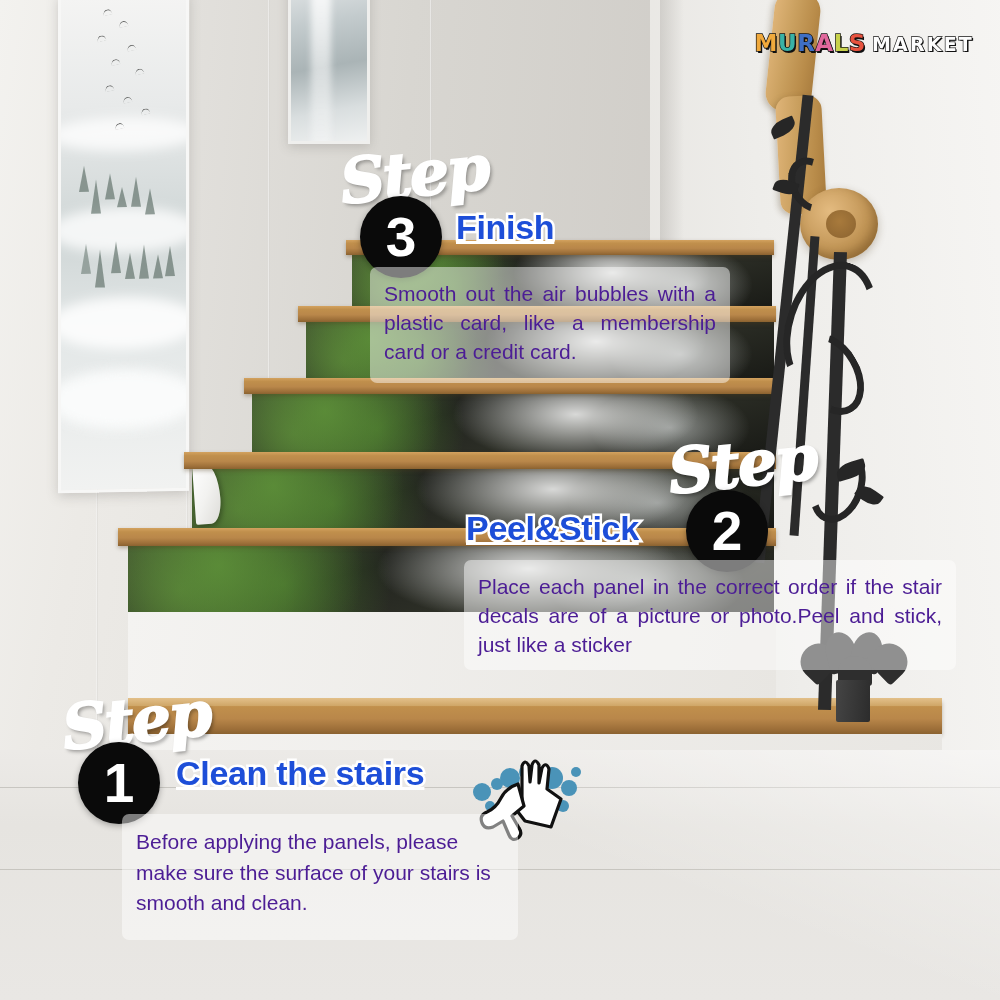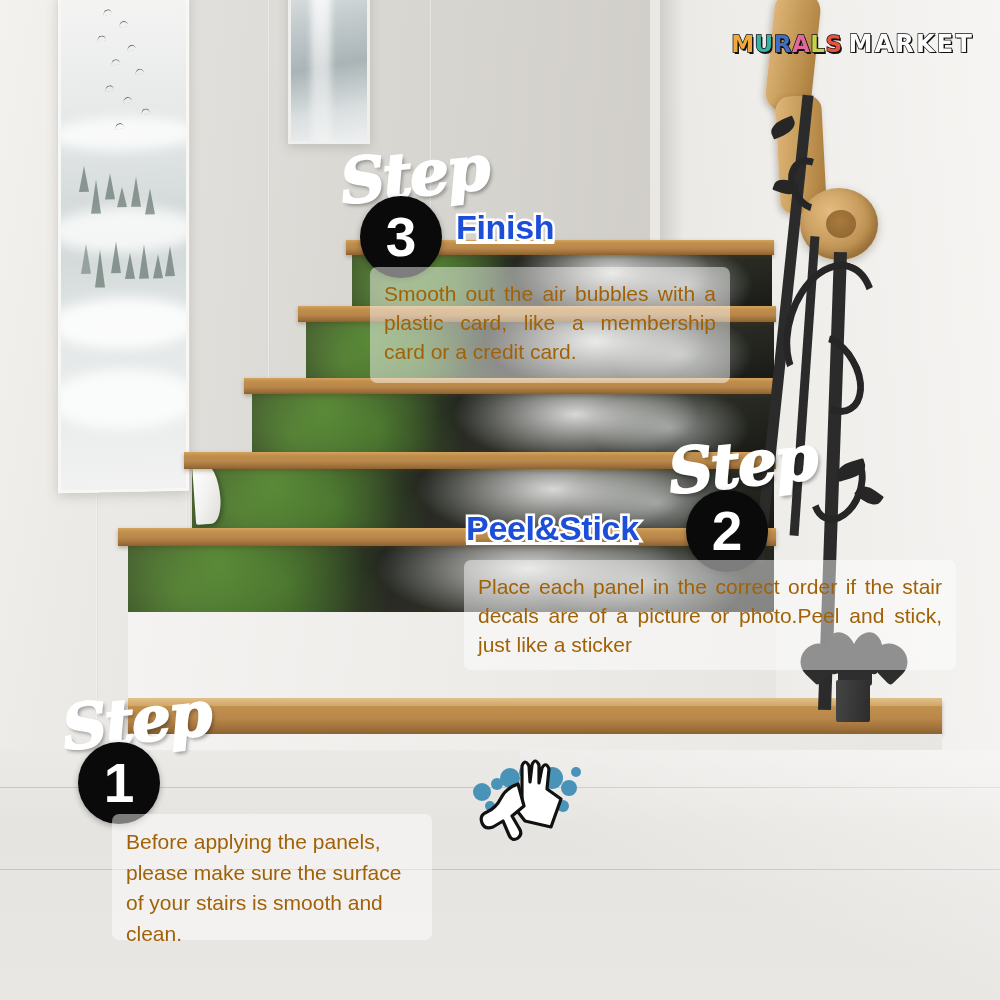--- a/index.html
+++ b/index.html
@@ -88,40 +88,40 @@
 
   
   .title{position:absolute;left:24px;top:23px;font-size:47px;font-weight:bold;color:#0b0b0b;
     letter-spacing:-.6px;text-shadow:2px 2px 2px rgba(255,255,255,.55);white-space:nowrap;}
 
   .logo{position:absolute;right:26px;top:30px;display:flex;align-items:baseline;gap:6px;}
   .logo-murals{display:flex;font-size:23px;font-weight:bold;font-family:"DejaVu Sans",sans-serif;
     letter-spacing:.5px;}
   .logo-murals span{ -webkit-text-stroke:1.4px #111; paint-order:stroke fill;
     text-shadow:1.5px 1.5px 0 #111;}
-  .logo-market{font-size:24px;font-weight:bold;color:#fdfdfd;letter-spacing:2.2px;
+  .logo-market{font-size:19px;font-weight:bold;color:#fdfdfd;letter-spacing:2.2px;
     font-family:"DejaVu Sans",sans-serif;-webkit-text-stroke:1.3px #111;paint-order:stroke fill;
     text-shadow:1.4px 1.4px 0 #111;}
 
   .step-word{position:absolute;font-family:"DejaVu Serif",serif;font-style:italic;font-weight:bold;
     font-size:62px;color:#fff;letter-spacing:-2px;
     text-shadow:2px 3px 4px rgba(0,0,0,.35), 0 0 2px rgba(0,0,0,.18);
     transform:rotate(-6deg);-webkit-text-stroke:2px #fff;}
 
   .step-circle{position:absolute;width:82px;height:82px;border-radius:50%;background:#0a0a0a;
     display:flex;align-items:center;justify-content:center;
     color:#fff;font-size:55px;font-weight:bold;line-height:1;
     box-shadow:0 2px 6px rgba(0,0,0,.3);}
 
   .step-head{position:absolute;font-size:34px;font-weight:bold;color:#1d4ed8;white-space:nowrap;
     -webkit-text-stroke:5px #fff;paint-order:stroke fill;letter-spacing:-.3px;text-decoration:underline;}
 
   .step-box{position:absolute;background:rgba(255,255,255,.47);border-radius:7px;
     padding:13px 14px 14px 14px;box-sizing:border-box;
-    font-size:21px;line-height:1.38;color:#a16207;}
+    font-size:21px;line-height:1.38;color:#4c1d95;}
   .just{text-align:justify;text-align-last:left;}
 
   
   .clean-icon{position:absolute;left:466px;top:748px;width:126px;height:98px;}
 </style>
 </head>
 <body>
 
 <div id="stage">
 
@@ -245,20 +245,21 @@
   <div class="step-head" style="left:456px;top:208px;">Finish</div>
   <div class="step-box just" style="left:370px;top:267px;width:360px;height:116px;">Smooth out the air bubbles with a plastic card, like a membership card or a credit card.</div>
 
   <div class="step-word" style="left:668px;top:428px;">Step</div>
   <div class="step-circle" style="left:686px;top:490px;">2</div>
   <div class="step-head" style="left:466px;top:509px;text-align:right;">Peel&amp;Stick</div>
   <div class="step-box just" style="left:464px;top:560px;width:492px;height:110px;">Place each panel in the correct order if the stair decals are of a picture or photo.Peel and stick, just like a sticker</div>
 
   <div class="step-word" style="left:62px;top:684px;">Step</div>
   <div class="step-circle" style="left:78px;top:742px;">1</div>
+  <div class="step-head" style="left:176px;top:754px;">Clean the stairs</div>
 
   <div class="clean-icon">
     <svg viewBox="0 0 126 98" width="126" height="98">
       <g fill="#4a93b8">
         <circle cx="16" cy="44" r="9"></circle>
         <circle cx="31" cy="36" r="6"></circle>
         <circle cx="24" cy="58" r="5"></circle>
         <circle cx="44" cy="30" r="10"></circle>
         <circle cx="60" cy="24" r="7"></circle>
         <circle cx="86" cy="30" r="11"></circle>
@@ -266,15 +267,15 @@
         <circle cx="97" cy="58" r="6"></circle>
         <circle cx="110" cy="24" r="5"></circle>
       </g>
       <g fill="#ffffff" stroke="#111111" stroke-width="3.2" stroke-linejoin="round" stroke-linecap="round">
         <path d="M56 18 q3 -8 7 0 l1 16 2 -17 q3 -8 7 0 l0 18 3 -15 q4 -7 7 1 l-2 20 14 10 -10 28 -26 -6 -14 -18 q-4 -9 3 -10 l8 7 z"></path>
         <path d="M52 36 q-12 4 -17 14 -5 10 -14 14 -8 3 -5 11 3 7 11 4 l10 -6 6 14 q3 7 9 3 5 -4 1 -10 l-7 -12 12 -10z"></path>
       </g>
     </svg>
   </div>
 
-  <div class="step-box" style="left:112px;top:814px;width:320px;height:126px;line-height:1.46;">Before applying the panels, please make sure the surface of your stairs is smooth and clean.</div>
+  <div class="step-box" style="left:122px;top:814px;width:396px;height:126px;line-height:1.46;">Before applying the panels, please make sure the surface of your stairs is smooth and clean.</div>
 
 </div>
 
 </body></html>

